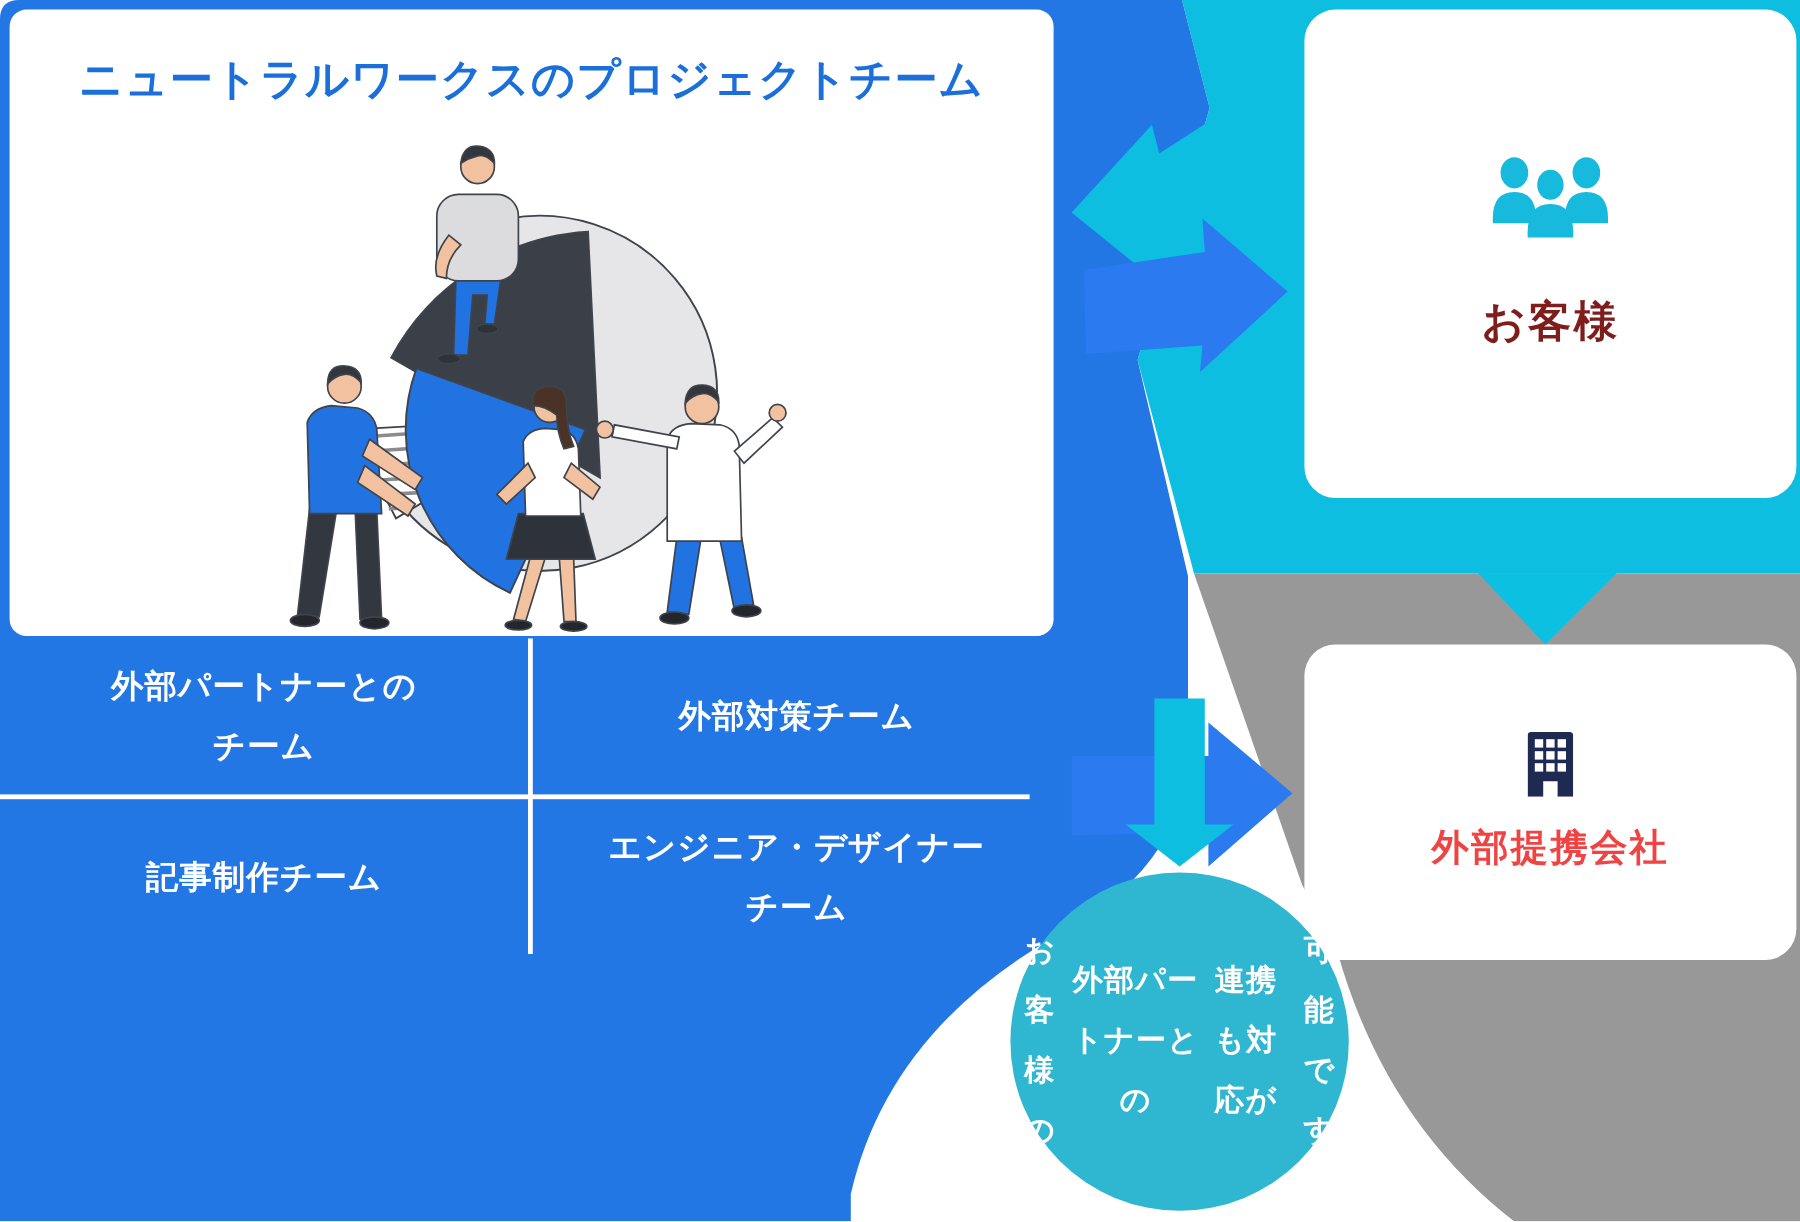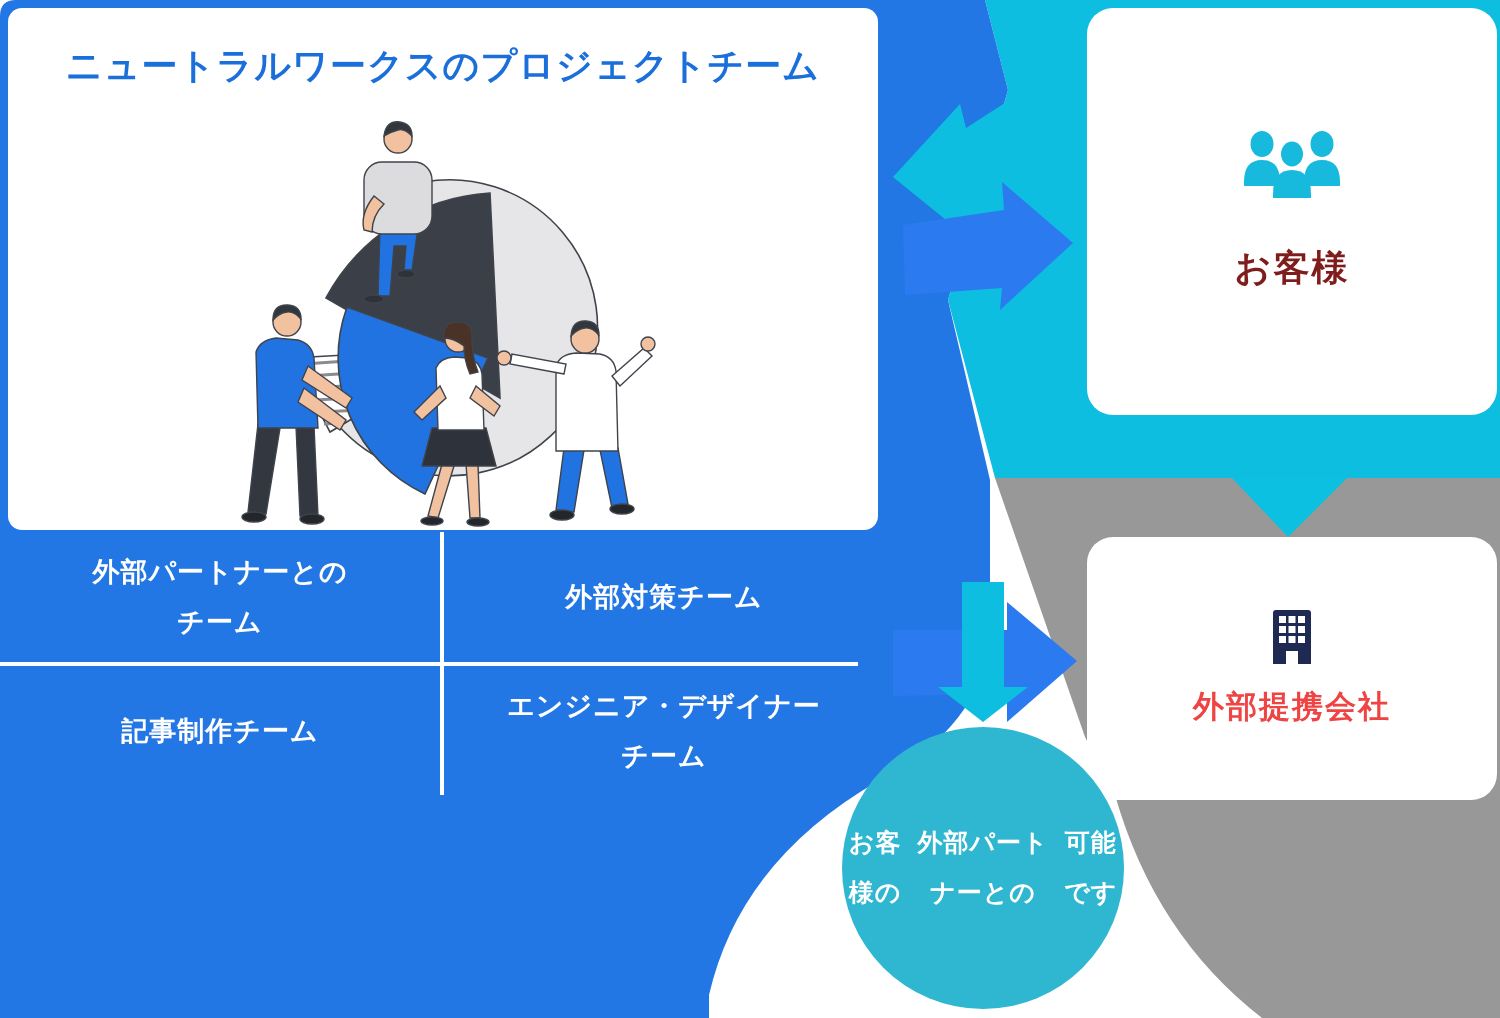--- a/index.html
+++ b/index.html
@@ -181,16 +181,17 @@
           <rect x="15.5" y="26" width="7" height="7"></rect>
           <rect x="25" y="26" width="7" height="7"></rect>
       </g>
     </svg>
     <div class="card-label-partner">外部提携会社</div>
   </div>
 
   <div class="note-circle">
     <span>お客様の</span>
     <span>外部パートナーとの</span>
+    <span>連携も対応が</span>
     <span>可能です</span>
   </div>
 
 </div>
 
 </body></html>

